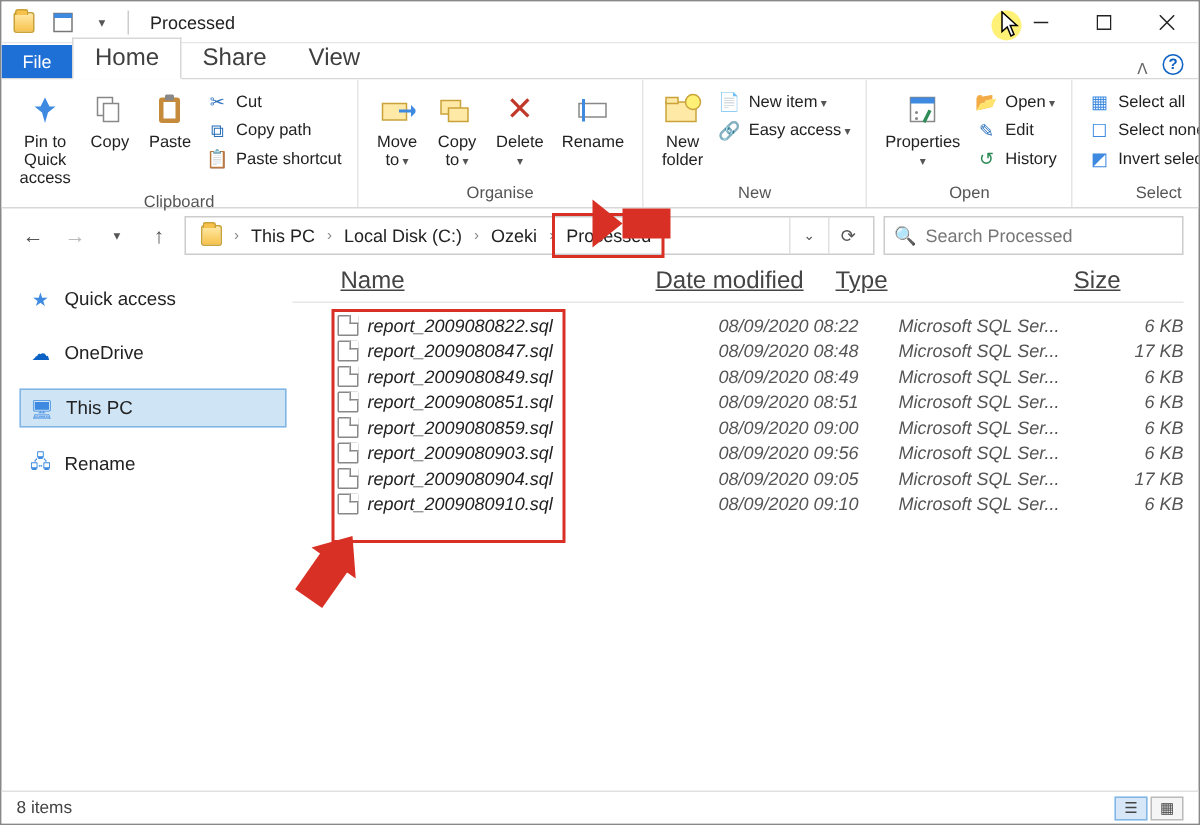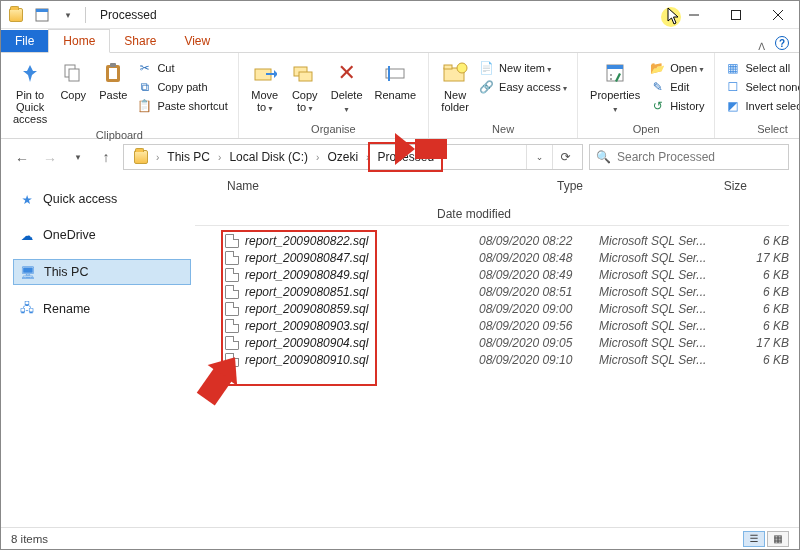--- a/index.html
+++ b/index.html
@@ -13,21 +13,21 @@
   .titlebar .divider { width:1px; height:16px; background:#ccc; margin:0 6px; }
   .title-caption { margin-left:8px; font-size:12px; }
   .win-controls { margin-left:auto; display:flex; }
   .win-btn { width:42px; height:28px; display:flex; align-items:center; justify-content:center; font-size:14px; }
   .cursor-hl { position:absolute; top:6px; right:118px; width:20px; height:20px; background:#fff176; border-radius:50%; z-index:5;}
   .cursor-svg { position:absolute; top:6px; right:116px; z-index:6; }
 
   
   .ribbon-tabs { height:24px; display:flex; align-items:flex-end; background:#fff; padding-left:0; border-bottom:1px solid #d8d8d8;}
   .tab-file { background:#1e6fd6; color:#fff; padding:4px 14px; font-size:12px; }
-  .tab { padding:4px 14px; font-size:12px; color:#c2410c; }
+  .tab { padding:4px 14px; font-size:16px; color:#404040; }
   .tab.active { border:1px solid #d8d8d8; border-bottom:1px solid #fff; background:#fff; position:relative; top:1px;}
   .ribbon-tabs .caret { margin-left:auto; margin-right:6px; font-size:10px; color:#666; }
   .help-icon { width:14px; height:14px; border:1.5px solid #0b62c4; color:#0b62c4; border-radius:50%; display:flex; align-items:center; justify-content:center; font-size:10px; margin:0 10px 2px 4px; font-weight:bold;}
 
   
   .ribbon { height:86px; background:#fff; border-bottom:1px solid #d8d8d8; display:flex; }
   .group { border-right:1px solid #e6e6e6; padding:4px 8px 0 8px; display:flex; flex-direction:column; }
   .group-row { display:flex; align-items:flex-start; gap:4px; flex:1; }
   .bigbtn { display:flex; flex-direction:column; align-items:center; justify-content:flex-start; padding:2px 4px; gap:2px; }
   .bigbtn .ic { width:28px; height:28px; display:flex; align-items:center; justify-content:center; font-size:20px; color:#2a6fbb;}
@@ -52,23 +52,23 @@
   .crumb.hl { outline:2px solid #d93025; outline-offset:1px; }
 
   
   .content { display:flex; height:348px; }
   .sidebar { width:210px; border-right:0; padding:10px 0 0 8px; }
   .side-item { display:flex; align-items:center; gap:8px; padding:4px 6px; margin:2px 4px; font-size:12.5px;}
   .side-item.selected { background:#cfe5f6; border:1px solid #7fb6e6; }
   .side-item .sicn { width:16px; height:16px; display:flex; align-items:center; justify-content:center; }
 
   .filepane { flex:1; padding:0 10px 0 0; }
-  .cols { display:flex; border-bottom:1px solid #e6e6e6; padding:4px 0 4px 32px; color:#444; font-size:12px;}
+  .cols { display:flex; border-bottom:1px solid #e6e6e6; padding:4px 0 4px 32px; color:#444; font-size:16px;text-decoration:underline;}
   .col-name { width:210px; }
-  .col-date { width:120px;margin-top:28px; }
+  .col-date { width:120px; }
   .col-type { width:120px; }
   .col-size { width:70px; text-align:right; }
 
   .file-list { position:relative; padding:6px 0 0 30px;font-style:italic; }
   .file-row { display:flex; align-items:center; font-size:12px; padding:1.5px 0; }
   .file-row .ficon { width:14px; height:14px; margin-right:6px; background:#fff; border:1px solid #888; border-radius:1px; position:relative;}
   .file-row .ficon::after { content:""; position:absolute; right:-1px; top:-1px; width:5px; height:5px; background:#fff; border-left:1px solid #888; border-bottom:1px solid #888;}
   .fname { width:190px; }
   .fdate { width:120px; color:#555;margin-left:44px; }
   .ftype { width:120px; color:#555; }

